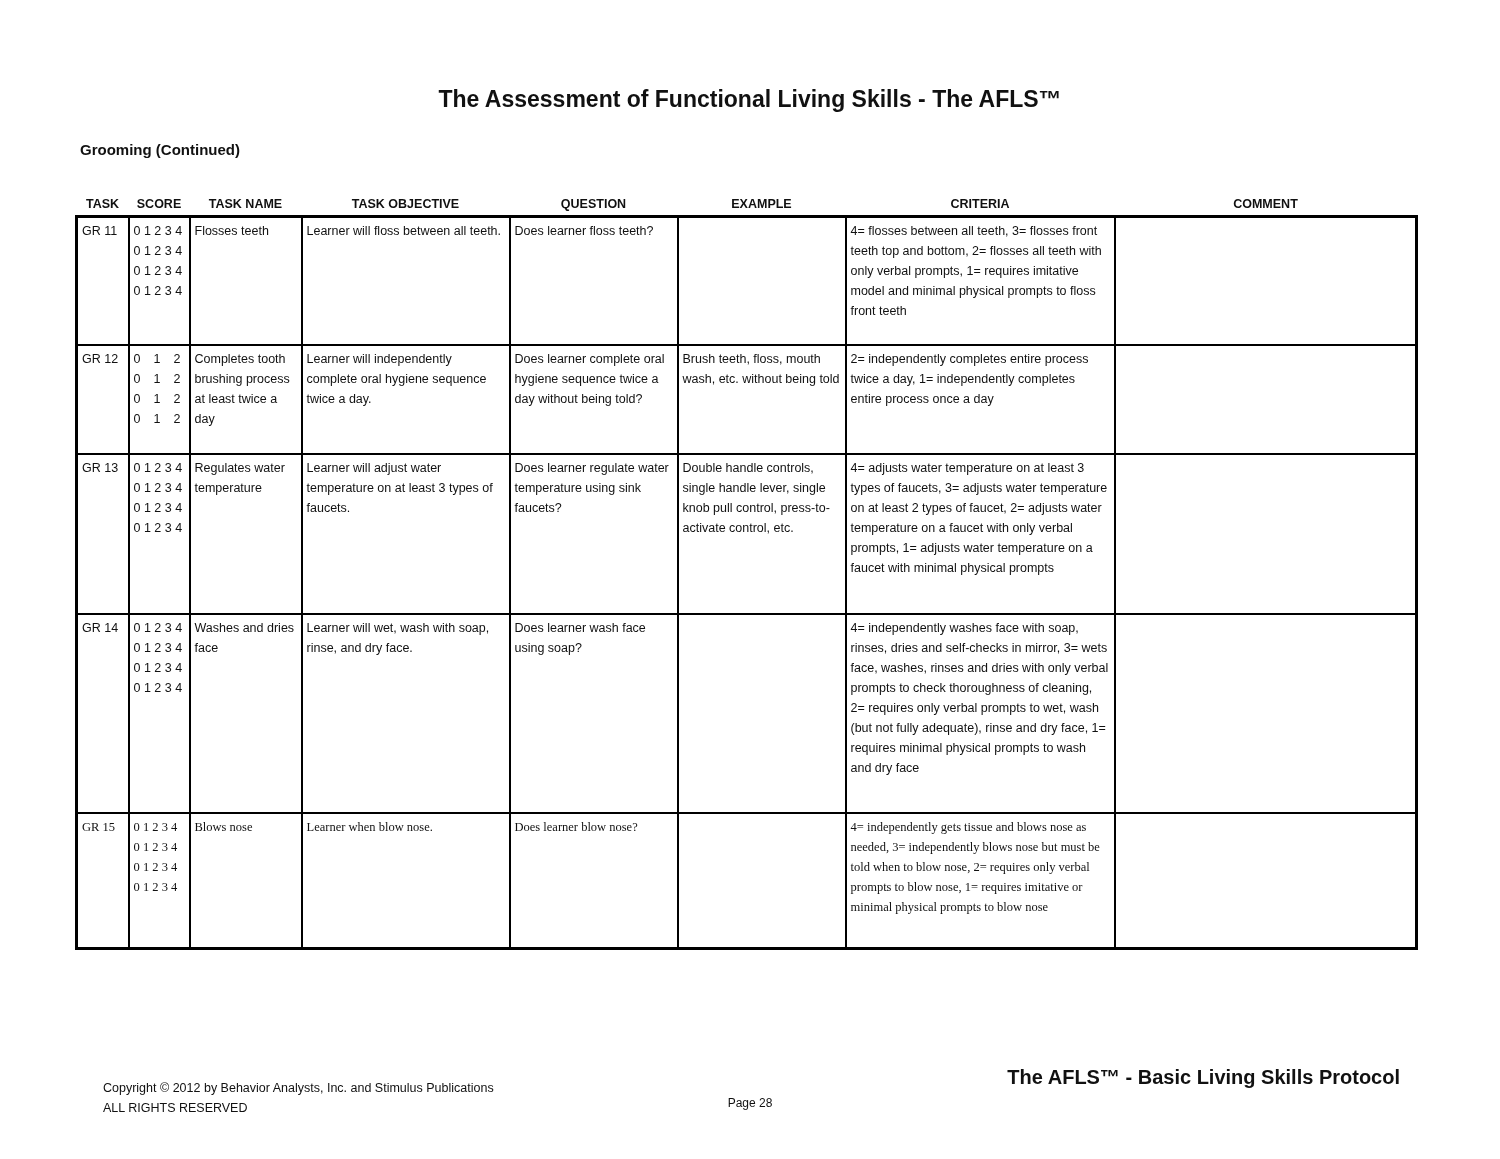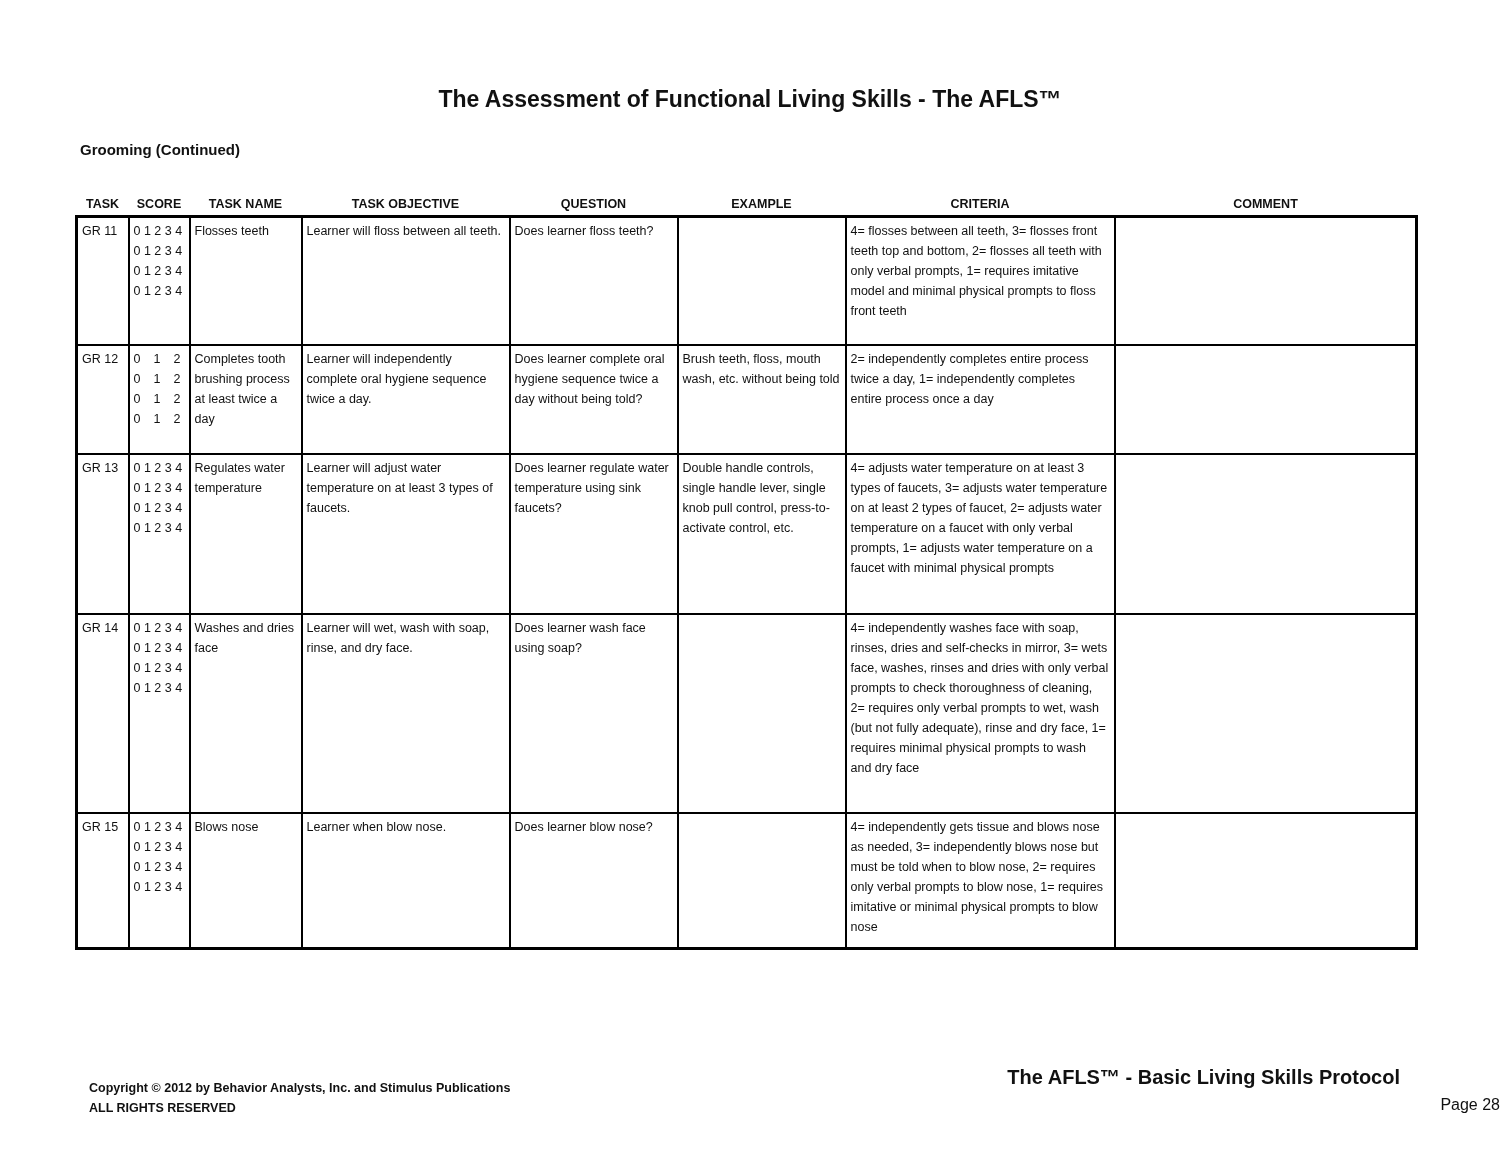--- a/index.html
+++ b/index.html
@@ -33,33 +33,33 @@
     overflow: hidden;
   }
   tbody tr:first-child td { border-top-width: 3px; }
   tbody tr:last-child td { border-bottom-width: 3px; }
   tbody td:first-child { border-left-width: 3px; }
   tbody td:last-child { border-right-width: 3px; }
   tbody tr:nth-child(1) td { height: 128px; }
   tbody tr:nth-child(2) td { height: 109px; }
   tbody tr:nth-child(3) td { height: 160px; margin-top: 24px; }
   tbody tr:nth-child(4) td { height: 199px; }
-  tbody tr:nth-child(5) td { height: 136px; }
+  tbody tr:nth-child(5) td { height: 136px; font-family: Liberation Serif, serif; }
   .score-line { white-space: nowrap; line-height: 20px; }
   .score-line.spread {
     display: flex; justify-content: space-between;
     padding-right: 4px; white-space: normal;
   }
   .footer-copyright {
-    position: absolute; left: 89px; top: 1078px;
-    font-size: 12.5px; line-height: 20px; font-weight: bold;
+    position: absolute; left: 103px; top: 1078px;
+    font-size: 12.5px; line-height: 20px;
   }
   .footer-page {
     position: absolute; left: 0; right: 0; top: 1096px;
-    text-align: right; font-size: 16px;
+    text-align: center; font-size: 12px;
   }
   .footer-protocol {
     position: absolute; right: 100px; top: 1066px;
     font-weight: 700; font-size: 20px;
   }
 </style>
 </head>
 <body>
 
 <div class="doc-title">The Assessment of Functional Living Skills - The AFLS™</div>

